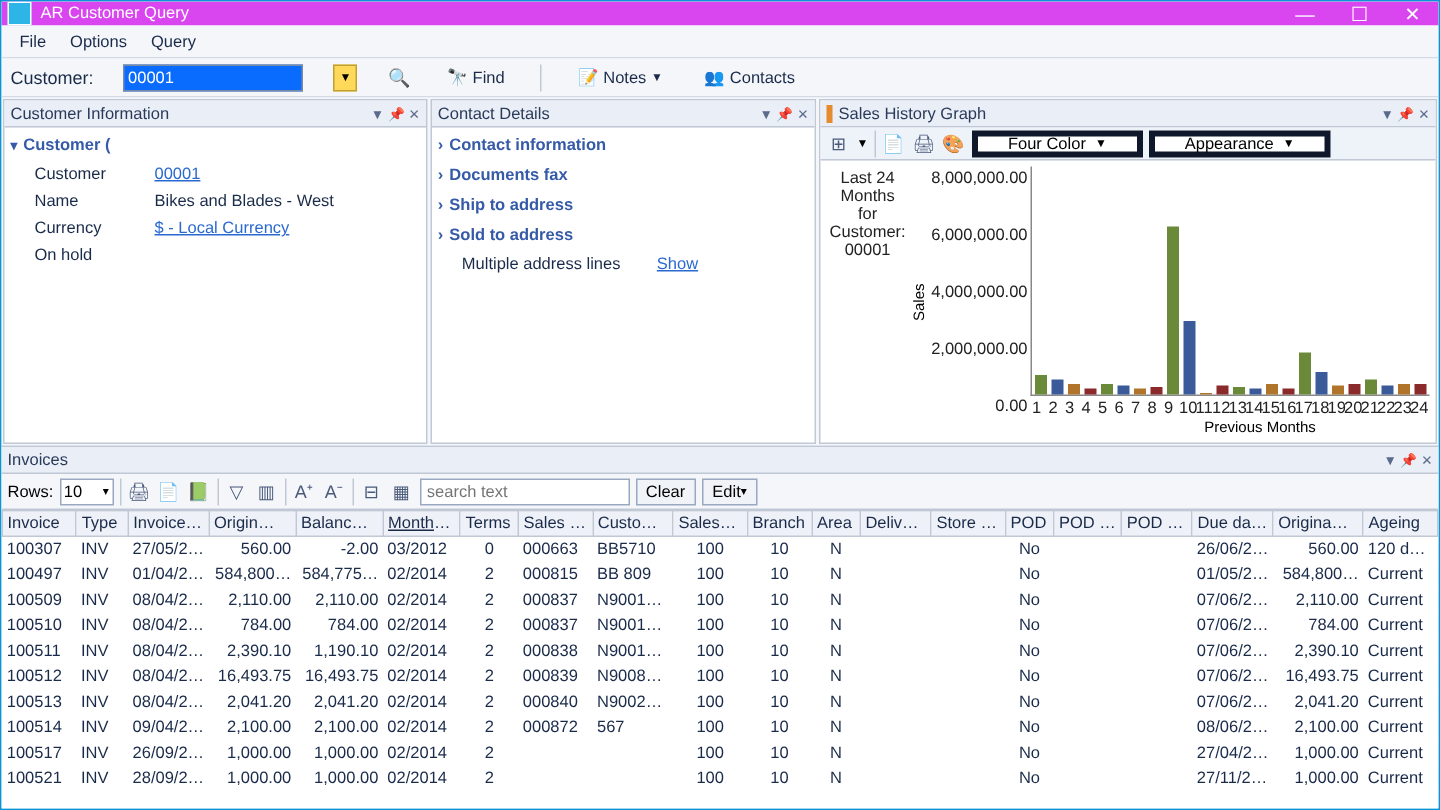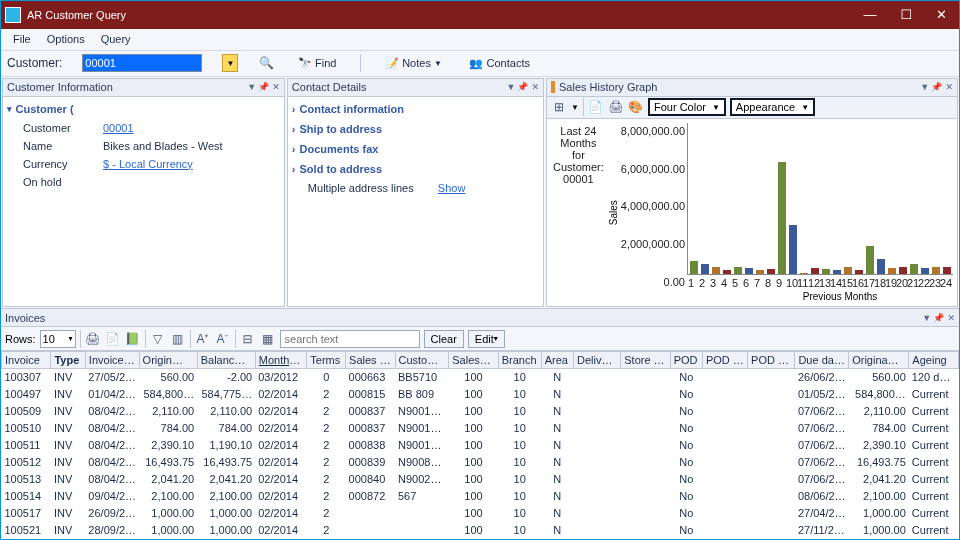--- a/index.html
+++ b/index.html
@@ -1,17 +1,17 @@
 <!DOCTYPE html>
 <html><head>
 <meta charset="utf-8">
 <style>
 *{box-sizing:border-box;margin:0;padding:0;font-family:"Segoe UI",Tahoma,sans-serif;font-size:11px}
 body{background:#fff;width:960px;height:540px;overflow:hidden;display:flex;flex-direction:column;border:1px solid #0a96d4}
-.titlebar{background:#7f1d1d;color:#fff;height:28px;display:flex;align-items:center;padding:0 4px;font-size:12px}
+.titlebar{background:#d946ef;color:#fff;height:16px;display:flex;align-items:center;padding:0 4px;font-size:12px}
 .titlebar .ticon{width:16px;height:16px;background:#2db5e8;margin-right:6px;border:1px solid #fff}
 .titlebar .title{flex:1}
 .titlebar .winbtns{display:flex;gap:24px;padding-right:8px}
 .titlebar .winbtns span{cursor:pointer;font-size:13px}
 .menubar{background:#f4f6fa;height:22px;display:flex;align-items:center;padding:0 4px;border-bottom:1px solid #d3dae6;font-size:12px;color:#1a2b4a}
 .menubar span{padding:2px 8px;cursor:pointer}
 .toolbar{background:#f4f6fa;height:26px;display:flex;align-items:center;padding:0 6px;border-bottom:1px solid #d3dae6;gap:20px}
 .toolbar label{color:#1a2b4a;font-size:12px}
 .cust-input{width:120px;height:18px;border:1px solid #7a8aa0;background:#0a6cff;color:#fff;padding:0 2px}
 .dd-btn{width:16px;height:18px;background:#ffd95a;border:1px solid #c0a030;display:flex;align-items:center;justify-content:center;font-size:8px;cursor:pointer}
@@ -29,21 +29,21 @@
 .phdr .orange{width:4px;height:12px;background:#e68a2e;margin-right:4px}
 .pbody{flex:1;padding:2px;overflow:hidden}
 .section{color:#355aa8;font-weight:bold;padding:4px 2px;cursor:pointer;display:flex;align-items:center;gap:4px}
 .section::before{content:"›";color:#355aa8;font-weight:bold}
 .section.exp::before{content:"▾";font-size:9px}
 .kvrow{display:flex;padding:3px 2px 3px 18px;align-items:center}
 .kvrow .k{width:80px;color:#1a2b4a}
 .kvrow .v{color:#1a2b4a}
 .kvrow .lnk{color:#2a6ad0;text-decoration:underline;cursor:pointer}
 .chartbar{background:#eef3fa;height:22px;border-bottom:1px solid #c0c8d6;display:flex;align-items:center;padding:0 4px;gap:4px}
-.chartbar .sel{border:2px solid #0f172a;background:#fff;padding:1px 4px;height:18px;display:flex;align-items:center;gap:6px;cursor:pointer}
+.chartbar .sel{border:4px solid #0f172a;background:#fff;padding:1px 20px;height:18px;display:flex;align-items:center;gap:6px;cursor:pointer}
 .chart{flex:1;display:flex;flex-direction:row;padding:4px}
 .chart-title{text-align:center;font-size:11px;color:#222;padding:2px}
 .plot{flex:1;display:flex}
 .yaxis{display:flex;flex-direction:column;justify-content:space-between;align-items:flex-end;padding:2px 2px 14px 0;font-size:9px;color:#222}
 .ylabel{writing-mode:vertical-rl;transform:rotate(180deg);text-align:center;font-size:10px;padding:0 2px}
 .bars{flex:1;display:flex;align-items:flex-end;border-left:1px solid #888;border-bottom:1px solid #888;gap:3px;padding:0 2px;height:118px;position:relative}
 .bar{width:8px}
 .c0{background:#6a8a3a}.c1{background:#3a5a9a}.c2{background:#b0752a}.c3{background:#8a2a2a}
 .xaxis{display:flex;gap:3px;padding-left:0;margin-top:2px;font-size:8px;color:#222}
 .xaxis span{width:8px;text-align:center}
@@ -131,22 +131,22 @@
     </div>
   </div>
   <div class="panel cd">
     <div class="phdr">
         <span class="t">Contact Details</span>
         <span class="pc">▼ 📌 ✕</span>
       </div>
     <div class="pbody">
       <div id="cd-sections">
           <div class="section">Contact information</div>
+          <div class="section">Documents fax</div>
           <div class="section">Ship to address</div>
-          <div class="section">Documents fax</div>
           <div class="section">Sold to address</div>
         </div>
       <div class="kvrow">
           <span class="k" style="width:130px">Multiple address lines</span>
           <span class="lnk">Show</span>
         </div>
     </div>
   </div>
   <div class="panel sg">
     <div class="phdr">
@@ -270,21 +270,21 @@
     <div class="btn">
         <span>Edit</span> 
         <span style="font-size:8px">▾</span>
       </div>
   </div>
   <div class="grid">
     <table id="invtable">
         <thead>
           <tr id="invhead">
             <th style="width: 46px;">Invoice</th>
-            <th style="width: 32px; font-weight: bold;">Type</th>
+            <th style="width: 32px;">Type</th>
             <th style="width: 50px;">Invoice…</th>
             <th style="width: 54px;">Origin…</th>
             <th style="width: 54px;">Balanc…</th>
             <th style="width: 48px; text-decoration: underline;">Month …</th>
             <th style="width: 36px;">Terms</th>
             <th style="width: 46px;">Sales o…</th>
             <th style="width: 50px;">Custo…</th>
             <th style="width: 46px;">Salesp…</th>
             <th style="width: 40px;">Branch</th>
             <th style="width: 30px;">Area</th>

